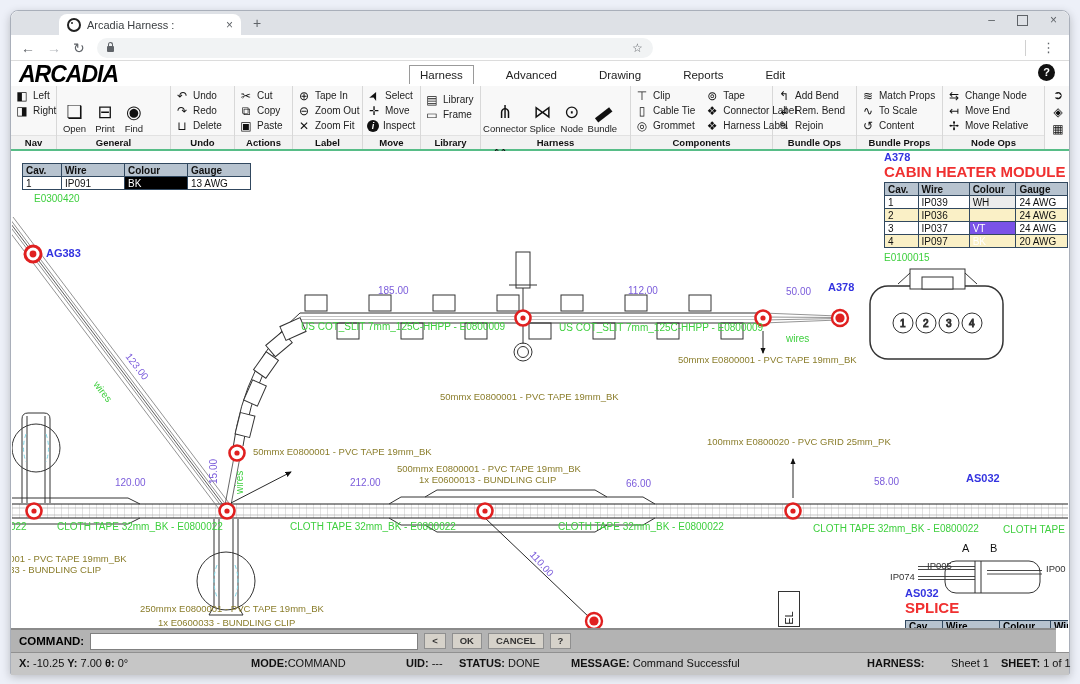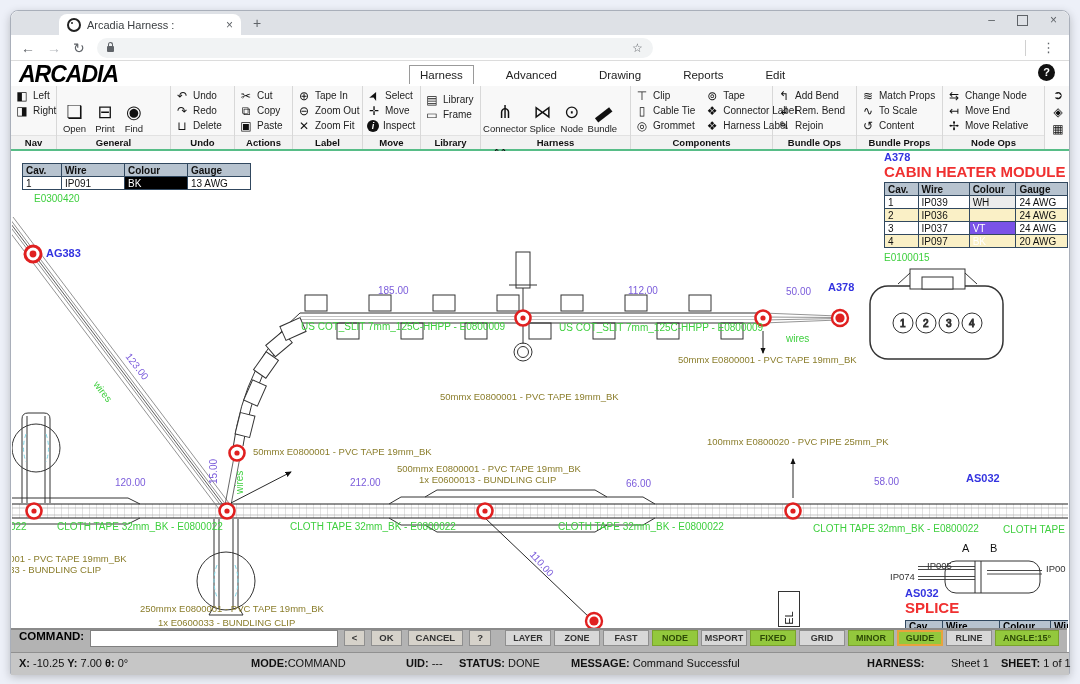--- a/index.html
+++ b/index.html
@@ -69,21 +69,21 @@
   td.c-wh{background:#ececec}
   td.c-vt{background:#7a52e8;color:#fff}
   td.c-cream{background:#faf0c6}
   .elbox{position:absolute;left:766px;top:440px;width:20px;height:34px;border:1px solid #333;background:#fff}
   .elbox span{display:block;transform:rotate(-90deg) translate(-10px,0);transform-origin:center;font-size:11px;color:#111;text-align:center;margin-top:10px}
   .ptab{position:absolute;left:893px;top:469px;display:flex}
   .ptab div{background:#b7c3cf;border:1px solid #31485f;border-right:none;font-size:10px;font-weight:bold;padding:0 3px;height:12px;line-height:12px}
   .ptab div:last-child{border-right:1px solid #31485f}
 
   
-  .cmdbar{position:absolute;left:0;top:617px;right:2px;height:24px;background:#b3b3b3;border-top:2px solid #8a8a8a;display:flex;padding:0 8px;box-sizing:border-box}
+  .cmdbar{position:absolute;left:0;top:617px;right:13px;height:24px;background:#b3b3b3;border-top:2px solid #8a8a8a;display:flex;align-items:center;padding:0 8px;box-sizing:border-box}
   .cmdlbl{font-size:11.5px;font-weight:bold;color:#000;margin-right:6px}
   .cmdinput{width:320px;height:15px;border:1px solid #808080;background:#fff;font-size:11px;padding:0 3px}
   .cbtn{margin-left:6px;background:#d6d2ca;border:1px solid #8f8f8f;font-size:9.5px;font-weight:bold;color:#333;padding:1px 7px;height:16px;box-sizing:border-box;cursor:pointer;line-height:12px}
   .toggles{display:flex;gap:3px;margin-left:14px}
   .tgl{width:46px;height:16px;line-height:15px;text-align:center;font-size:9px;font-weight:bold;border:1px solid #8f8f8f;background:#d8d8d8;color:#333;cursor:pointer;box-sizing:border-box}
   .tgl.on{background:#93c83d;border-color:#7aa32c;color:#2d4a06}
   .tgl.hl{border:2px solid #e8a33d;line-height:13px}
   .tgl.wide{width:64px}
   .statusbar{position:absolute;left:0;top:641px;right:0;height:22px;background:#c6c6c6;border-top:1px solid #909090;font-size:11px;color:#111}
   .statusbar b{font-weight:bold}
@@ -593,21 +593,21 @@
     <div class="cl grn" style="left:278px;top:370px">CLOTH TAPE 32mm_BK - E0800022</div>
     <div class="cl grn" style="left:546px;top:370px">CLOTH TAPE 32mm_BK - E0800022</div>
     <div class="cl grn" style="left:801px;top:372px">CLOTH TAPE 32mm_BK - E0800022</div>
     <div class="cl grn" style="left:991px;top:373px">CLOTH TAPE 3</div>
 
     <div class="cl olv" style="left:666px;top:203px">50mmx E0800001 - PVC TAPE 19mm_BK</div>
     <div class="cl olv" style="left:428px;top:240px">50mmx E0800001 - PVC TAPE 19mm_BK</div>
     <div class="cl olv" style="left:241px;top:295px">50mmx E0800001 - PVC TAPE 19mm_BK</div>
     <div class="cl olv" style="left:385px;top:312px">500mmx E0800001 - PVC TAPE 19mm_BK</div>
     <div class="cl olv" style="left:407px;top:323px">1x E0600013 - BUNDLING CLIP</div>
-    <div class="cl olv" style="left:695px;top:285px">100mmx E0800020 - PVC PIPE 25mm_PK</div>
+    <div class="cl olv" style="left:695px;top:285px">100mmx E0800020 - PVC GRID 25mm_PK</div>
     <div class="cl olv" style="left:-8px;top:402px">0001 - PVC TAPE 19mm_BK</div>
     <div class="cl olv" style="left:-8px;top:413px">033 - BUNDLING CLIP</div>
     <div class="cl olv" style="left:128px;top:452px">250mmx E0800001 - PVC TAPE 19mm_BK</div>
     <div class="cl olv" style="left:146px;top:466px">1x E0600033 - BUNDLING CLIP</div>
 
     <div class="cl wsm" style="left:915px;top:409px">IP005</div>
     <div class="cl wsm" style="left:878px;top:420px">IP074</div>
     <div class="cl wsm" style="left:1034px;top:412px">IP00</div>
 
     <div class="elbox">
@@ -622,33 +622,20 @@
     </div>
   </div>
 
   <div class="cmdbar">
     <span class="cmdlbl">COMMAND:</span>
     <input class="cmdinput" value="" style="">
     <button class="cbtn">&lt;</button>
     <button class="cbtn">OK</button>
     <button class="cbtn">CANCEL</button>
     <button class="cbtn">?</button>
-    <div class="toggles">
-      <span class="tgl">LAYER</span>
-      <span class="tgl">ZONE</span>
-      <span class="tgl">FAST</span>
-      <span class="tgl on">NODE</span>
-      <span class="tgl">MSPORT</span>
-      <span class="tgl on">FIXED</span>
-      <span class="tgl">GRID</span>
-      <span class="tgl on">MINOR</span>
-      <span class="tgl on hl">GUIDE</span>
-      <span class="tgl">RLINE</span>
-      <span class="tgl on wide">ANGLE:15°</span>
-    </div>
   </div>
 
   <div class="statusbar">
     <span class="st" style="left:8px"><b>X:</b><span> -10.25 </span><b>Y:</b><span> 7.00 </span><b>θ:</b><span> 0°</span></span>
     <span class="st" style="left:240px"><b>MODE:</b><span>COMMAND</span></span>
     <span class="st" style="left:395px"><b>UID:</b><span> ---</span></span>
     <span class="st" style="left:448px"><b>STATUS:</b><span> DONE</span></span>
     <span class="st" style="left:560px"><b>MESSAGE:</b><span> Command Successful</span></span>
     <span class="st" style="left:856px"><b>HARNESS:</b></span>
     <span class="st" style="left:940px">Sheet 1</span>

